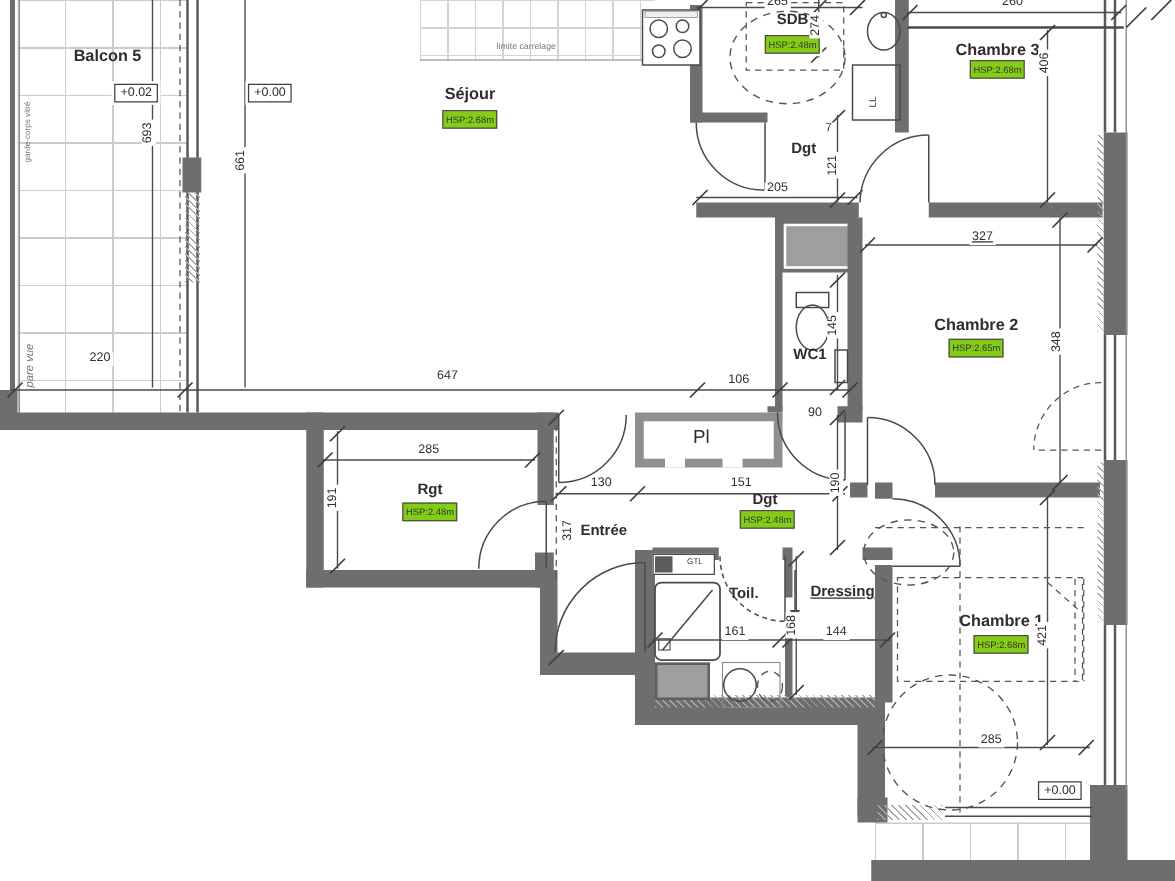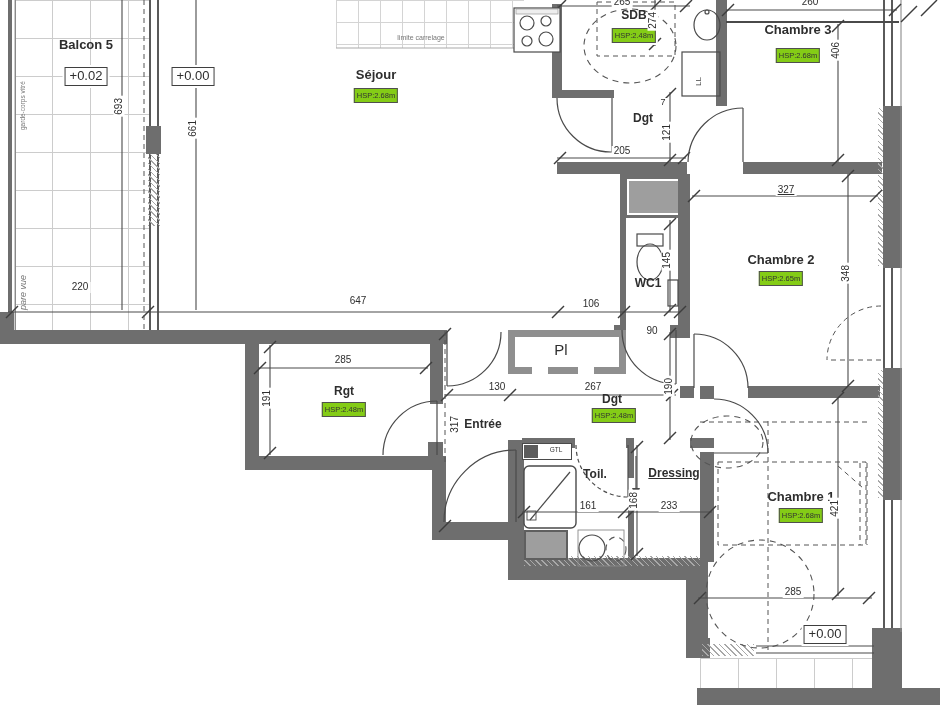--- a/index.html
+++ b/index.html
@@ -10,23 +10,23 @@
   #plan{position:relative;width:940px;height:705px;background:#fff;overflow:hidden;
         font-family:"Liberation Sans", sans-serif;}
   .abs{position:absolute;}
   .w{position:absolute;background:var(--wall);}
   .lbl{position:absolute;font-weight:bold;color:var(--text);white-space:nowrap;
        transform:translateX(-50%);font-size:12px;line-height:1;}
   .big{font-size:13px;}
   .hspbox{position:absolute;transform:translateX(-50%);font-size:7.5px;line-height:1.25;
        border:1px solid #4f4f4f;background:#84cc16;padding:2px 2px;color:#333;
        box-shadow:0 0 0 2px #fff;white-space:nowrap;}
-  .lvlbox{position:absolute;transform:translateX(-50%);font-size:13px;line-height:1.3;
+  .lvlbox{position:absolute;transform:translateX(-50%);font-size:10px;line-height:1.3;
        border:1px solid #3f3f3f;background:#fff;padding:0 4px;color:var(--text);
-       box-shadow:0 0 0 2px #fff;white-space:nowrap;}
+       box-shadow:0 0 0 2px #fff;white-space:nowrap;margin-left:23px;}
   .dim{position:absolute;font-size:10px;color:var(--text);background:#fff;
        padding:0 2px;transform:translateX(-50%);line-height:1.05;white-space:nowrap;}
   .vdim{position:absolute;writing-mode:vertical-rl;transform:rotate(180deg);
        font-size:10px;color:var(--text);background:#fff;padding:2px 0;line-height:1.05;}
   .vnote{position:absolute;writing-mode:vertical-rl;transform:rotate(180deg);
        color:var(--muted);line-height:1;}
   .note{position:absolute;color:var(--muted);white-space:nowrap;transform:translateX(-50%);}
   .grid1{background:
       repeating-linear-gradient(to right,var(--grid) 0 1px,transparent 1px 38px),
       repeating-linear-gradient(to bottom,var(--grid) 0 1px,transparent 1px 38px);}
@@ -289,21 +289,21 @@
   <div class="lbl big" style="left:376px;top:68px;">Séjour</div>
   <div class="hspbox" style="left:376px;top:88px;">HSP:2.68m</div>
   <div class="note" style="left:421px;top:34px;font-size:7px;">limite carrelage</div>
 
   <div class="lbl" style="left:634px;top:9px;">SDB</div>
   <div class="hspbox" style="left:634px;top:28px;">HSP:2.48m</div>
   <div class="dim" style="left:622px;top:-3px;">265</div>
   <div class="vdim" style="left:648px;top:10px;">274</div>
   <div class="vnote" style="left:695px;top:64px;height:22px;font-size:8px;color:#444;">LL</div>
 
-  <div class="lbl big" style="left:798px;top:23px;">Chambre 3</div>
+  <div class="lbl big" style="left:798px;top:33px;">Chambre 3</div>
   <div class="hspbox" style="left:798px;top:48px;">HSP:2.68m</div>
   <div class="dim" style="left:810px;top:-3px;">260</div>
   <div class="vdim" style="left:831px;top:40px;">406</div>
 
   <div class="lbl" style="left:643px;top:112px;">Dgt</div>
   <div class="dim" style="left:622px;top:146px;">205</div>
   <div class="vdim" style="left:662px;top:122px;">121</div>
   <div class="dim" style="left:663px;top:98px;font-size:9px;">7</div>
 
   <div class="lbl" style="left:648px;top:277px;">WC1</div>
@@ -319,33 +319,33 @@
 
   <div class="lbl" style="left:344px;top:385px;">Rgt</div>
   <div class="hspbox" style="left:344px;top:402px;">HSP:2.48m</div>
   <div class="dim" style="left:343px;top:355px;">285</div>
   <div class="vdim" style="left:262px;top:388px;">191</div>
 
   <div class="lbl" style="left:561px;top:342px;font-size:15px;font-weight:400;">Pl</div>
 
   <div class="lbl" style="left:483px;top:418px;">Entrée</div>
   <div class="vdim" style="left:450px;top:414px;">317</div>
-  <div class="dim" style="left:481px;top:382px;margin-left:16px;">130</div>
-  <div class="dim" style="left:593px;top:382px;">267</div>
+  <div class="dim" style="left:481px;top:382px;">130</div>
+  <div class="dim" style="left:593px;top:382px;">151</div>
   <div class="vdim" style="left:664px;top:376px;">190</div>
 
   <div class="lbl" style="left:612px;top:393px;">Dgt</div>
   <div class="hspbox" style="left:614px;top:408px;">HSP:2.48m</div>
 
   <div class="note" style="left:556px;top:446px;font-size:6.5px;color:#333;">GTL</div>
 
   <div class="lbl" style="left:595px;top:468px;">Toil.</div>
   <div class="dim" style="left:588px;top:501px;">161</div>
   <div class="vdim" style="left:629px;top:490px;">168</div>
-  <div class="dim" style="left:669px;top:501px;">233</div>
+  <div class="dim" style="left:669px;top:501px;">144</div>
 
   <div class="lbl" style="left:674px;top:467px;text-decoration:underline;">Dressing</div>
 
   <div class="lbl big" style="left:801px;top:490px;">Chambre 1</div>
   <div class="hspbox" style="left:801px;top:508px;">HSP:2.68m</div>
   <div class="vdim" style="left:830px;top:498px;">421</div>
   <div class="dim" style="left:793px;top:587px;">285</div>
   <div class="lvlbox" style="left:825px;top:625px;">+0.00</div>
 
 </div>

